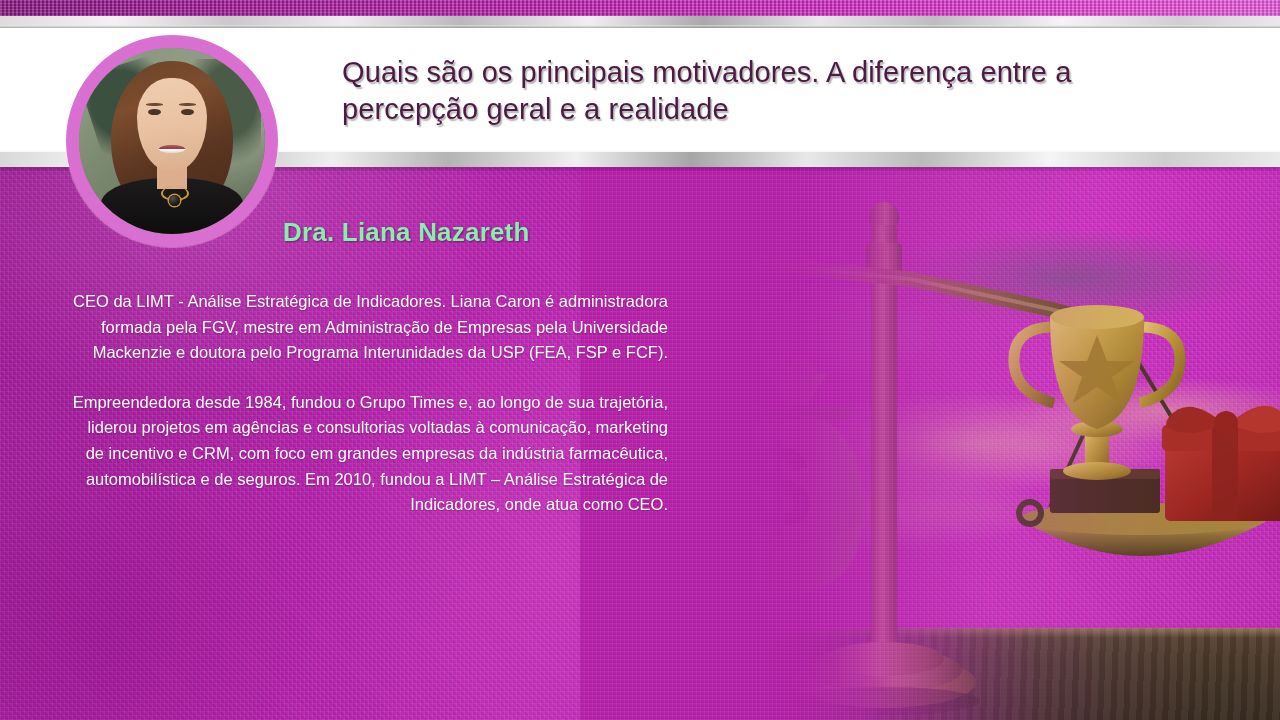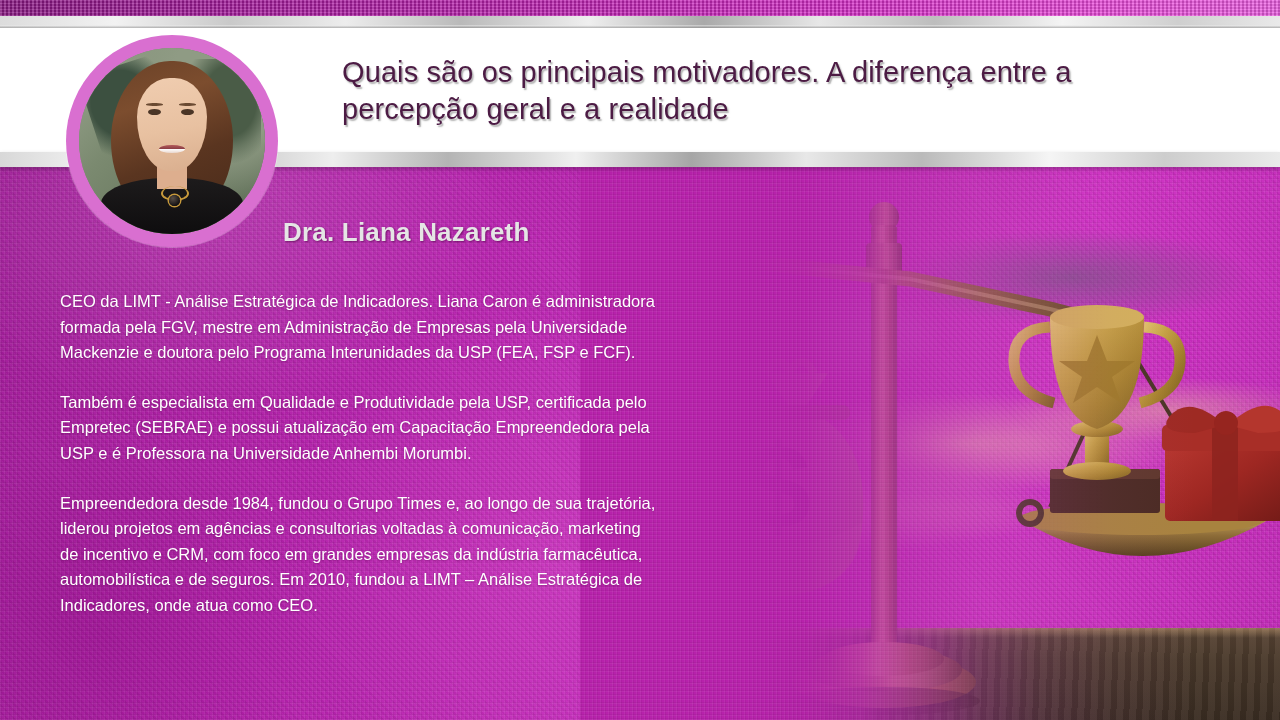--- a/index.html
+++ b/index.html
@@ -152,24 +152,24 @@
       border-radius:46% 46% 0 0;background:linear-gradient(180deg,#1d1b1c,#0e0d0e);}
   .pt-neck{position:absolute;left:42%;top:62%;width:16%;height:14%;background:#ddae8e;}
   .pt-necklace{position:absolute;left:44%;top:74%;width:13%;height:7%;border-radius:50%;
       border:2px solid #c79a3c;border-top:none;}
   .pt-pendant{position:absolute;left:48.5%;top:79%;width:6%;height:6%;border-radius:50%;
       background:radial-gradient(circle at 35% 30%,#5a5048,#151314 70%);box-shadow:0 0 0 1.5px #c79a3c;}
 
   
   .name{
     position:absolute;left:283px;top:217px;
-    font-size:26px;font-weight:bold;color:#e5e5e5;letter-spacing:.2px;
+    font-size:26px;font-weight:bold;color:#86efac;letter-spacing:.2px;
     text-shadow:1px 1px 2px rgba(70,0,60,.55);
   }
-  .bio{position:absolute;left:60px;top:289px;width:600px;}
+  .bio{position:absolute;left:68px;top:289px;width:600px;text-align:right;}
   .bio p{
     margin:0 0 24px 0;
     font-size:16.5px;line-height:25.6px;color:#FFFFFF;
     text-shadow:0 1px 2px rgba(80,0,70,.40);
   }
   .bio p:last-child{margin-bottom:1px;}
 </style>
 </head>
 <body>
 
@@ -312,17 +312,16 @@
       <div class="pt-mouth"></div>
       <div class="pt-necklace"></div>
       <div class="pt-pendant"></div>
     </div>
   </div>
 
   <div class="name">Dra. Liana Nazareth</div>
 
   <div class="bio">
     <p>CEO da LIMT - Análise Estratégica de Indicadores. Liana Caron é administradora formada pela FGV, mestre em Administração de Empresas pela Universidade Mackenzie e doutora pelo Programa Interunidades da USP (FEA, FSP e FCF).</p>
-    <p>Também é especialista em Qualidade e Produtividade pela USP, certificada pelo Empretec (SEBRAE) e possui atualização em Capacitação Empreendedora pela USP e é Professora na Universidade Anhembi Morumbi.</p>
     <p>Empreendedora desde 1984, fundou o Grupo Times e, ao longo de sua trajetória, liderou projetos em agências e consultorias voltadas à comunicação, marketing de incentivo e CRM, com foco em grandes empresas da indústria farmacêutica, automobilística e de seguros. Em 2010, fundou a LIMT – Análise Estratégica de Indicadores, onde atua como CEO.</p>
   </div>
 
 </div>
 
 </body></html>

